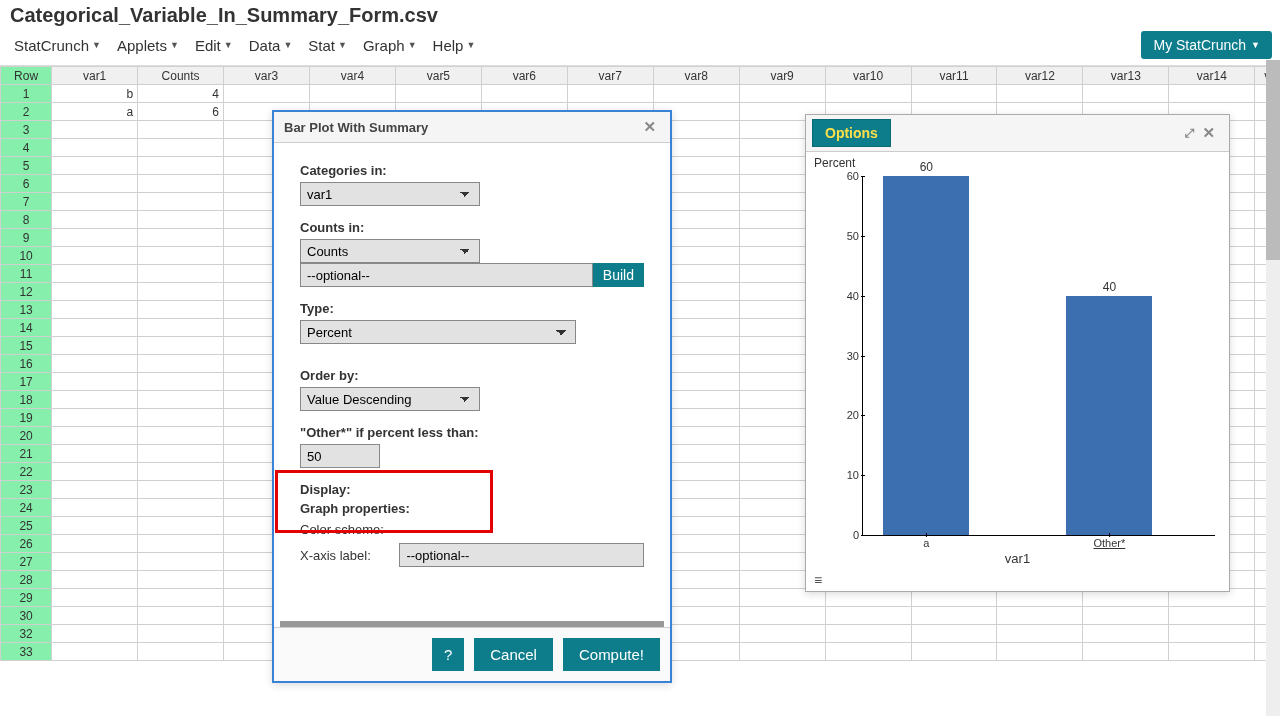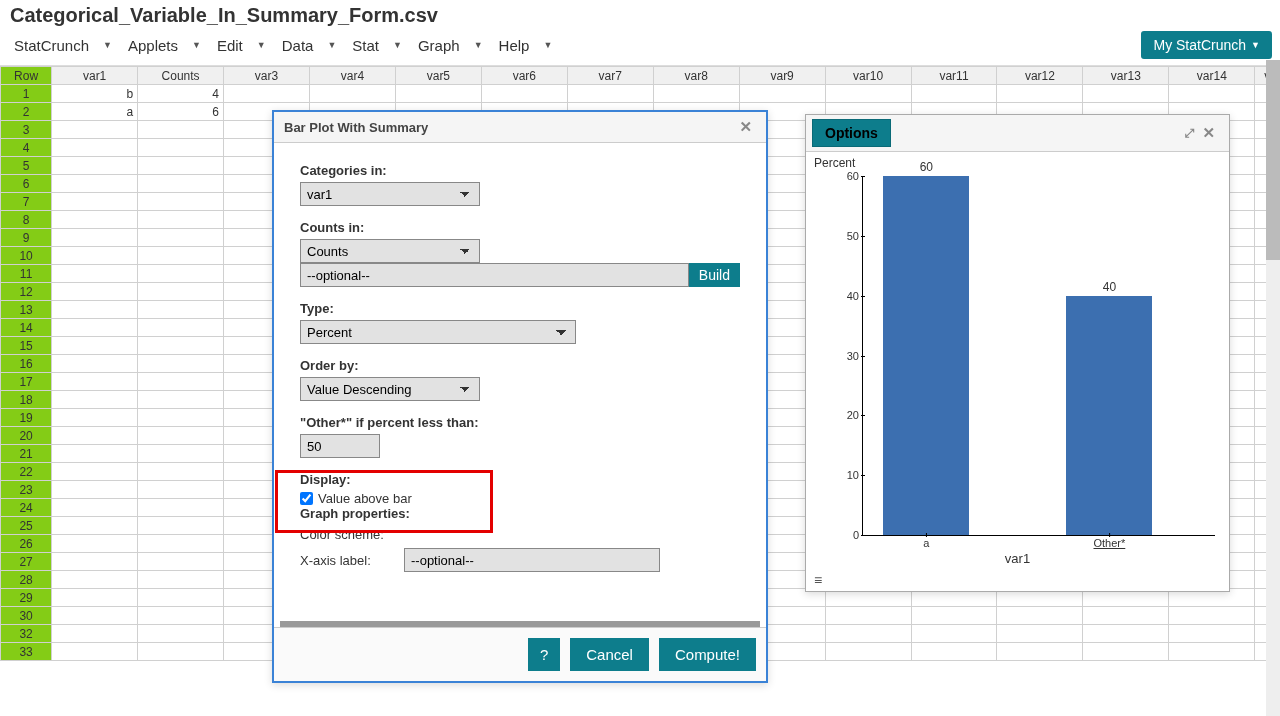--- a/index.html
+++ b/index.html
@@ -1,57 +1,57 @@
 <!DOCTYPE html>
 <html><head>
 <meta charset="utf-8">
 <style>
   * { box-sizing: border-box; margin: 0; padding: 0; font-family: Arial, Helvetica, sans-serif; }
   body { background: #fff; color: #333; font-size: 13px; width:1280px; height:716px; overflow:hidden; position:relative;}
   .title-bar { padding: 4px 10px 2px; font-size: 20px; font-weight: bold; color:#333; }
   .menu-bar { display:flex; align-items:center; padding: 2px 8px 6px; border-bottom:1px solid #ddd; gap: 4px; }
-  .menu-item { padding:4px 6px; font-size:15px; color:#333; cursor:pointer; display:flex; align-items:center; gap:14px;}
+  .menu-item { padding:4px 6px; font-size:15px; color:#333; cursor:pointer; display:flex; align-items:center; gap:3px;}
   .caret { font-size: 9px; color:#555;}
   .spacer { flex:1; }
   .my-btn { background:#0d7d8c; color:#fff; padding:6px 12px; border-radius:3px; font-size:14px; display:flex; align-items:center; gap:5px; cursor:pointer;}
   .my-btn .caret{color:#fff;}
 
   
   .grid { border-collapse: collapse; width:100%; table-layout:fixed;}
   .grid th, .grid td { border:1px solid #d0d0d0; height:18px; font-size:12px; padding:0 4px; text-align:right; color:#333; background:#fff;}
   .grid th { background:#f0f0f0; text-align:center; font-weight:normal;}
-  .grid .rowhdr { background:#84cc16; text-align:center; width:50px;}
+  .grid .rowhdr { background:#86efac; text-align:center; width:50px;}
   .grid tr.sel td, .grid tr.sel th.rowhdr { background:#888; color:#fff;}
   .grid-wrap{ height:632px; overflow:hidden; position:relative;}
 
   
   .dialog { position:absolute; background:#fff; border:1px solid #aaa; box-shadow:0 2px 8px rgba(0,0,0,.15); }
   .dlg-title { background:#f5f5f5; border-bottom:1px solid #ccc; padding:6px 10px; font-weight:bold; font-size:13px; display:flex; align-items:center; color:#444;}
   .dlg-close { margin-left:auto; color:#888; font-size:15px; cursor:pointer; padding:0 4px;}
   .dlg-expand { color:#888; font-size:12px; cursor:pointer; padding:0 4px;}
 
   
-  .bp-dialog { left:272px; top:110px; width:496px; border:2px solid #3a82d6;}
+  .bp-dialog { left:272px; top:110px; width:400px; border:2px solid #3a82d6;}
   .bp-body { padding: 14px 26px 8px; height:478px; overflow:auto; position:relative;}
   .field-label{font-weight:bold; font-size:13px; margin-top:6px; margin-bottom:4px; display:block;}
   .sel, .txt { background:#e2e2e2; border:1px solid #888; font-size:13px; padding:3px 6px; height:24px;}
   .sel { appearance:none; -webkit-appearance:none; background-image: linear-gradient(45deg, transparent 50%, #333 50%), linear-gradient(135deg, #333 50%, transparent 50%); background-position: calc(100% - 14px) 9px, calc(100% - 9px) 9px; background-size:5px 5px; background-repeat:no-repeat; padding-right:24px;}
   .row-flex { display:flex; gap:0; align-items:stretch;}
   .build-btn{ background:#0d7d8c; color:#fff; border:none; padding:0 10px; font-size:14px; cursor:pointer;}
   .chk-row{ font-size:13px; display:flex; align-items:center; gap:5px; margin-top:3px;}
   .red-box{ position:absolute; border:3px solid #e30000; }
   .props-row{ display:flex; align-items:center; gap:8px; margin-top:6px; font-size:13px;}
   .bp-footer{ border-top:1px solid #ccc; padding:10px; display:flex; justify-content:flex-end; gap:10px; background:#fafafa;}
   .btn { background:#0d7d8c; color:#fff; border:none; padding:8px 16px; font-size:15px; cursor:pointer;}
   .btn.sq{padding:8px 12px;}
   .hr-scroll{height:6px;background:#999;margin:0 6px;}
 
   
   .opt-dialog { left:805px; top:114px; width:425px; height:478px;}
-  .opt-title-btn{ background:#0d7d8c; color:#000000; padding:5px 12px; font-size:14px; border:1px solid #0a6a77; margin:-2px 0 -2px -4px;}
+  .opt-title-btn{ background:#0d7d8c; color:#fde047; padding:5px 12px; font-size:14px; border:1px solid #0a6a77; margin:-2px 0 -2px -4px;}
   .chart-area{ padding:4px 10px 6px; position:relative; height:calc(100% - 34px);}
   .ylabel{ position:absolute; left:8px; top:4px; font-size:12px;}
   .plot{ position:absolute; left:56px; top:24px; right:14px; bottom:58px; border-bottom:1px solid #000; border-left:1px solid #000;}
   .tick{ position:absolute; font-size:11px; color:#333;}
   .ytick{ right:calc(100% + 4px); transform:translateY(50%);}
   .ytick::after{content:""; position:absolute; right:-6px; top:50%; width:4px; height:1px; background:#000;}
   .xtick{ top:100%; transform:translate(-50%, 2px);}
   .xtick::before{content:""; position:absolute; left:50%; top:-4px; width:1px; height:4px; background:#000;}
   .bar{ position:absolute; bottom:0; background:#3c6fb0; width:86px;}
   .bar-label{position:absolute; top:-16px; left:50%; transform:translateX(-50%); font-size:12px;}
@@ -741,31 +741,27 @@
     <select class="sel" style="width:180px"><option>Counts</option></select>
 
     <div class="row-flex">
       <input class="txt" style="flex: 1 1 0%;" value="--optional--">
       <button class="build-btn">Build</button>
     </div>
 
     <span class="field-label" style="margin-top:14px">Type:</span>
     <select class="sel" style="width:276px"><option>Percent</option></select>
 
-    <span class="field-label" style="margin-top:14px">Order by:</span>
+    <span class="field-label" style="margin-top:24px">Order by:</span>
     <select class="sel" style="width:180px"><option>Value Descending</option></select>
 
     <span class="field-label" style="margin-top:14px">"Other*" if percent less than:</span>
     <input class="txt" style="width: 80px;" value="50">
 
     <span class="field-label" style="margin-top:14px">Display:</span>
-    <label class="chk-row">
-      <input type="checkbox" checked="" style="">
-      <span>Value above bar</span>
-    </label>
 
     <span class="field-label" style="margin-top:0">Graph properties:</span>
     <div class="props-row">
       <span style="width:96px">Color scheme:</span>
     </div>
     <div class="props-row">
       <span style="width:96px">X-axis label:</span>
       <input class="txt" style="width: 256px;" value="--optional--">
     </div>
   </div>

